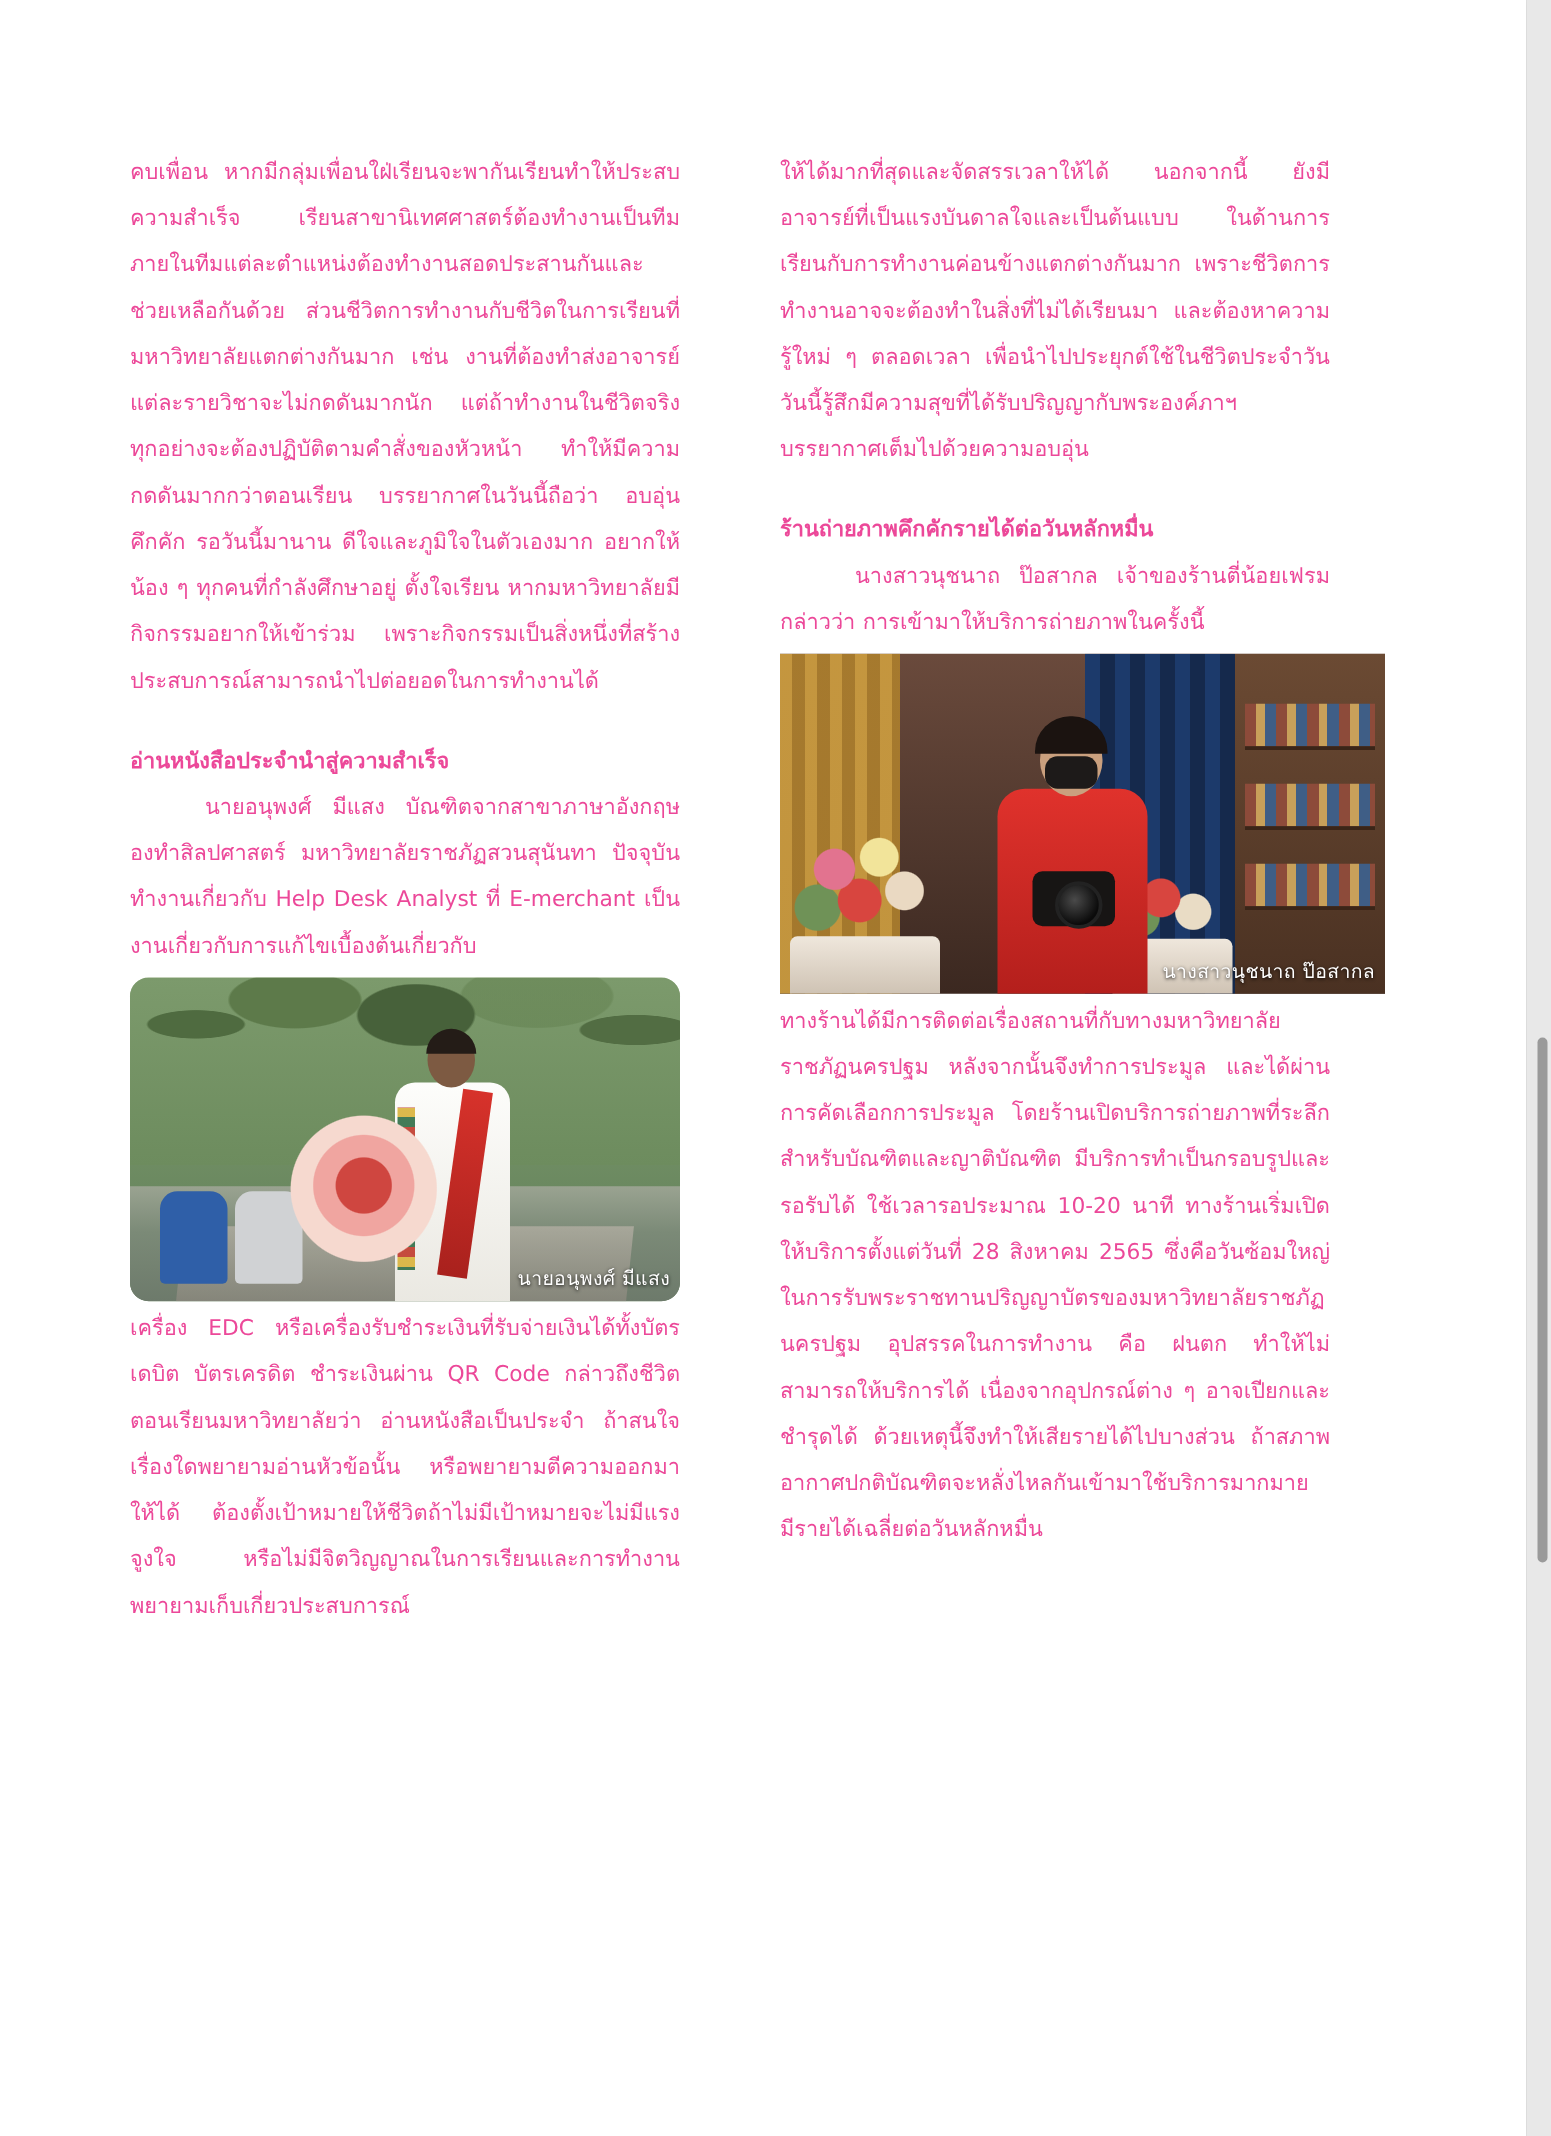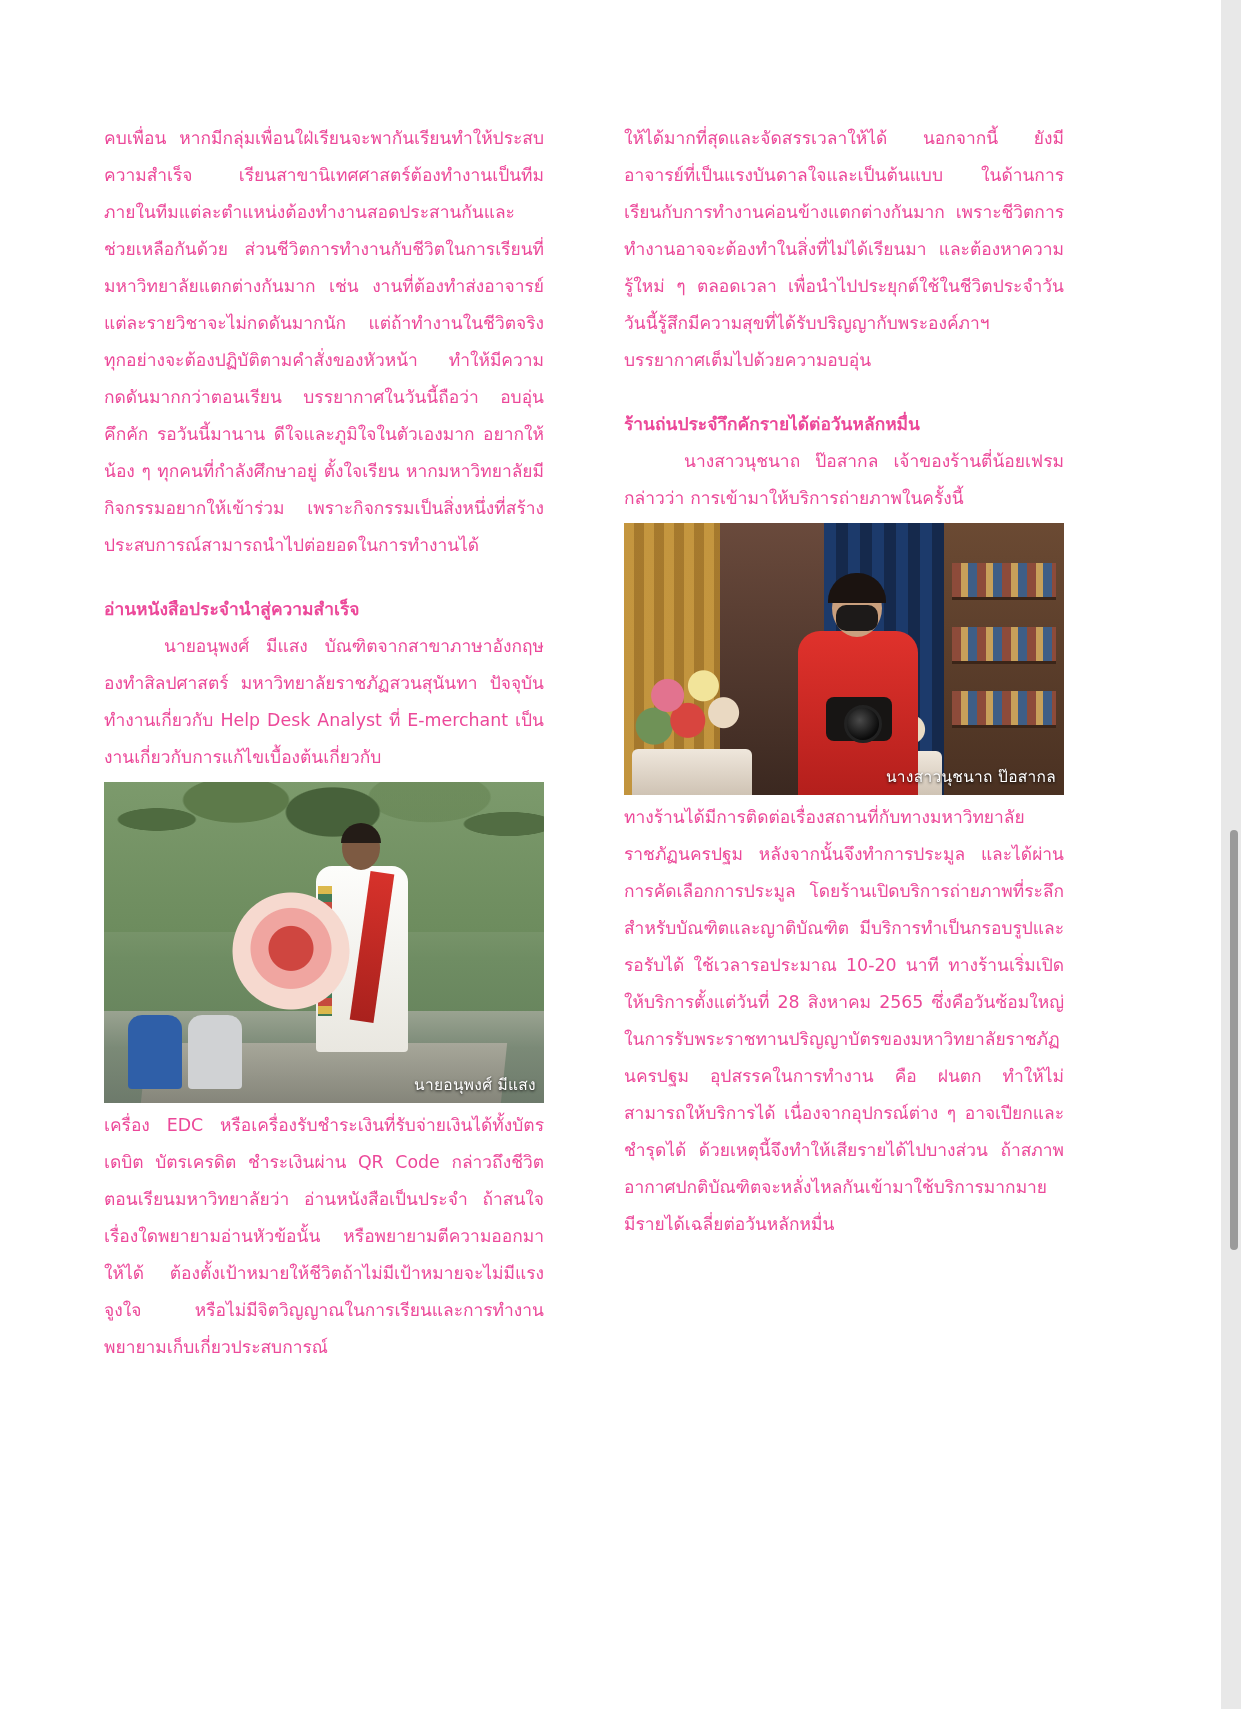--- a/index.html
+++ b/index.html
@@ -89,22 +89,23 @@
     right: 8px;
     bottom: 6px;
     color: #ffffff;
     font-size: 15.5px;
     text-shadow: 0 1px 3px rgba(0,0,0,0.9);
     letter-spacing: 0.3px;
   }
 
   
   .photo-grad {
-    height: 321px;
+    height: 259px;
     background: linear-gradient(180deg,#b9c9a8 0%, #8aa178 28%, #6f8d63 55%, #5e7a56 100%);
+    border-radius: 15px;
   }
   .photo-grad .trees {
     position: absolute;
     left: 0; top: 0;
     width: 440px; height: 150px;
     background:
       radial-gradient(ellipse at 12% 25%, #4f6b40 0 38px, transparent 40px),
       radial-gradient(ellipse at 30% 12%, #5d7a4a 0 52px, transparent 54px),
       radial-gradient(ellipse at 52% 20%, #47613a 0 46px, transparent 48px),
       radial-gradient(ellipse at 74% 10%, #63815088 0 60px, transparent 62px),
@@ -171,20 +172,21 @@
     position: absolute; bottom: 14px;
     width: 54px; height: 74px; border-radius: 14px 14px 4px 4px;
   }
   .photo-grad .sit1 { left: 24px; background: #2f5fa8; }
   .photo-grad .sit2 { left: 84px; background: #d0d2d4; }
 
   
   .photo-studio {
     height: 272px;
     background: linear-gradient(180deg,#6a4a3c 0%, #4e362c 60%, #3b2820 100%);
+    padding-left: 44px;
   }
   .photo-studio .curtain-l {
     position: absolute; left: 0; top: 0;
     width: 96px; height: 272px;
     background: repeating-linear-gradient(90deg,#c99a3f 0 10px,#a97c2d 10px 20px);
     opacity: .95;
   }
   .photo-studio .curtain-r {
     position: absolute; right: 120px; top: 0;
     width: 120px; height: 272px;
@@ -297,21 +299,21 @@
         <div class="bouquet"></div>
         <span class="caption">นายอนุพงศ์  มีแสง</span>
       </div>
 
       <p class="body-text">เครื่อง EDC   หรือเครื่องรับชำระเงินที่รับจ่ายเงินได้ทั้งบัตรเดบิต บัตรเครดิต ชำระเงินผ่าน QR Code  กล่าวถึงชีวิตตอนเรียนมหาวิทยาลัยว่า อ่านหนังสือเป็นประจำ ถ้าสนใจเรื่องใดพยายามอ่านหัวข้อนั้น หรือพยายามตีความออกมาให้ได้ ต้องตั้งเป้าหมายให้ชีวิตถ้าไม่มีเป้าหมายจะไม่มีแรงจูงใจ หรือไม่มีจิตวิญญาณในการเรียนและการทำงาน พยายามเก็บเกี่ยวประสบการณ์</p>
     </div>
 
     <div class="col col-right">
       <p class="body-text">ให้ได้มากที่สุดและจัดสรรเวลาให้ได้ นอกจากนี้ ยังมีอาจารย์ที่เป็นแรงบันดาลใจและเป็นต้นแบบ ในด้านการเรียนกับการทำงานค่อนข้างแตกต่างกันมาก เพราะชีวิตการทำงานอาจจะต้องทำในสิ่งที่ไม่ได้เรียนมา และต้องหาความรู้ใหม่ ๆ ตลอดเวลา เพื่อนำไปประยุกต์ใช้ในชีวิตประจำวัน วันนี้รู้สึกมีความสุขที่ได้รับปริญญากับพระองค์ภาฯ บรรยากาศเต็มไปด้วยความอบอุ่น</p>
 
-      <h2 class="heading">ร้านถ่นประจำึกคักรายได้ต่อวันหลักหมื่น</h2>
+      <h2 class="heading">ร้านถ่ายภาพคึกคักรายได้ต่อวันหลักหมื่น</h2>
 
       <p class="body-text indent">นางสาวนุชนาถ ป๊อสากล เจ้าของร้านตี่น้อยเฟรม กล่าวว่า การเข้ามาให้บริการถ่ายภาพในครั้งนี้</p>
 
       <div class="photo photo-studio">
         <div class="curtain-l"></div>
         <div class="curtain-r"></div>
         <div class="shelf">
           <div class="book-row" style="top:40px"></div>
           <div class="book-row" style="top:104px"></div>
           <div class="book-row" style="top:168px"></div>

